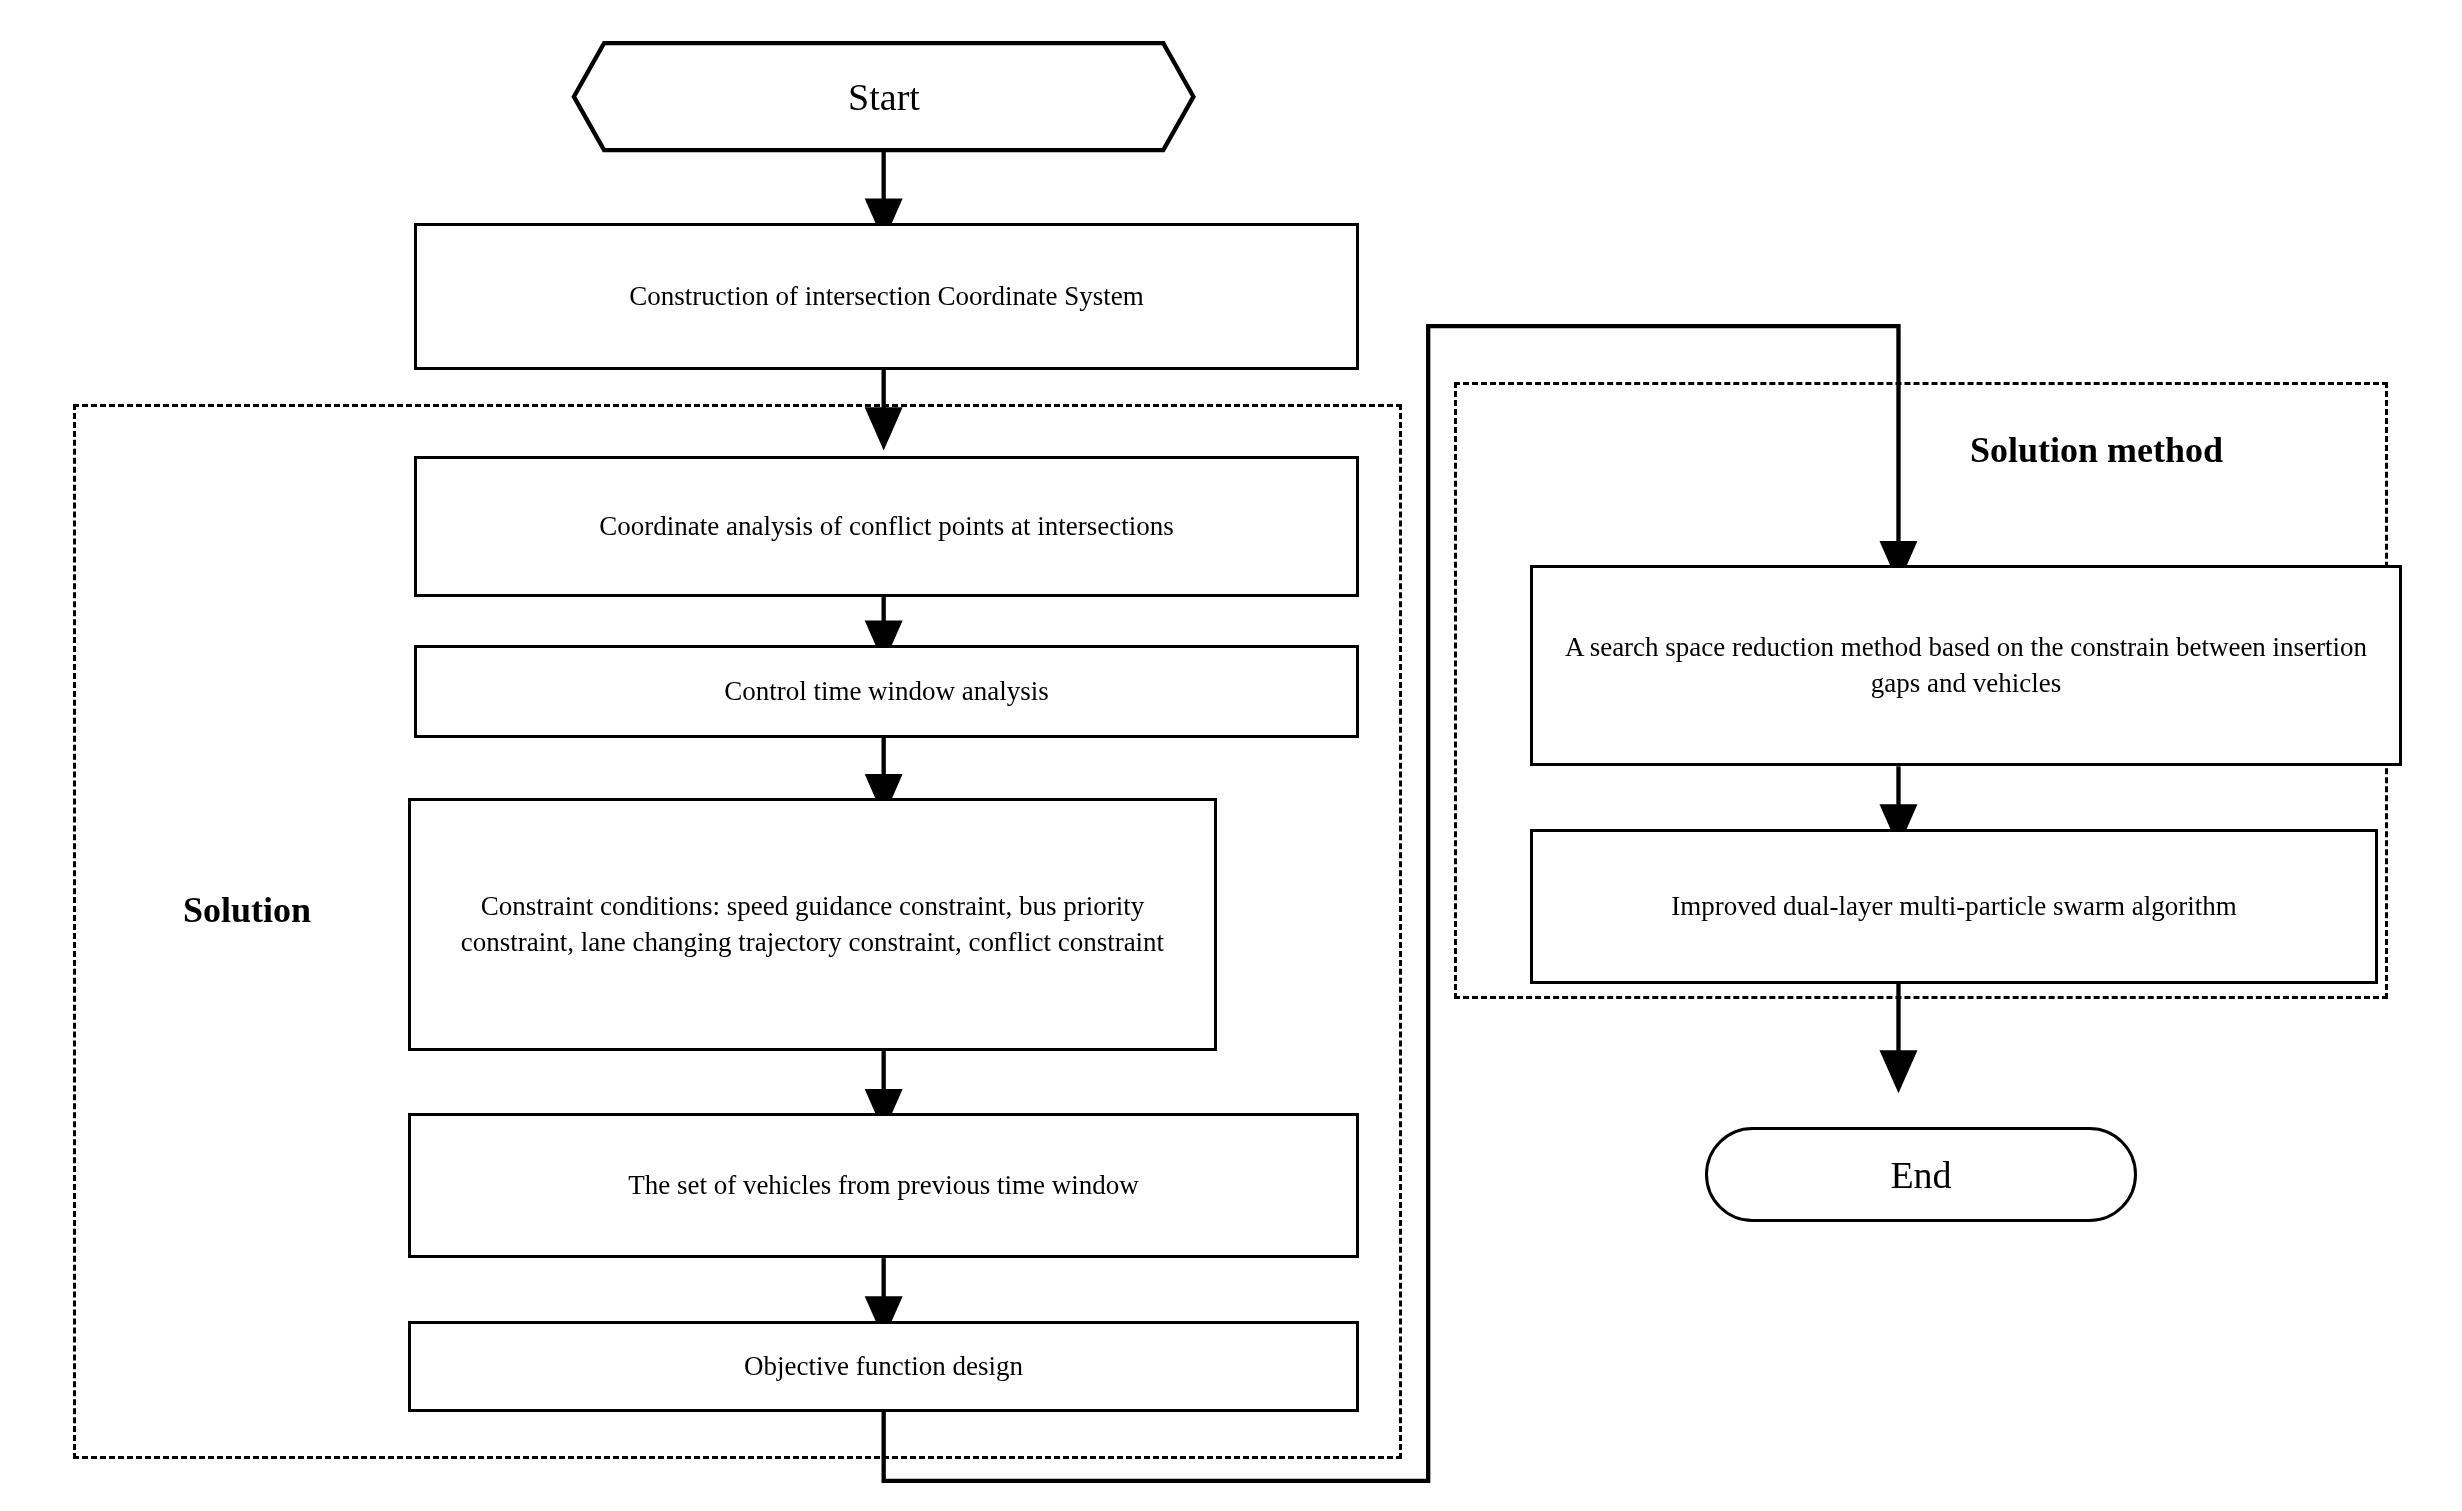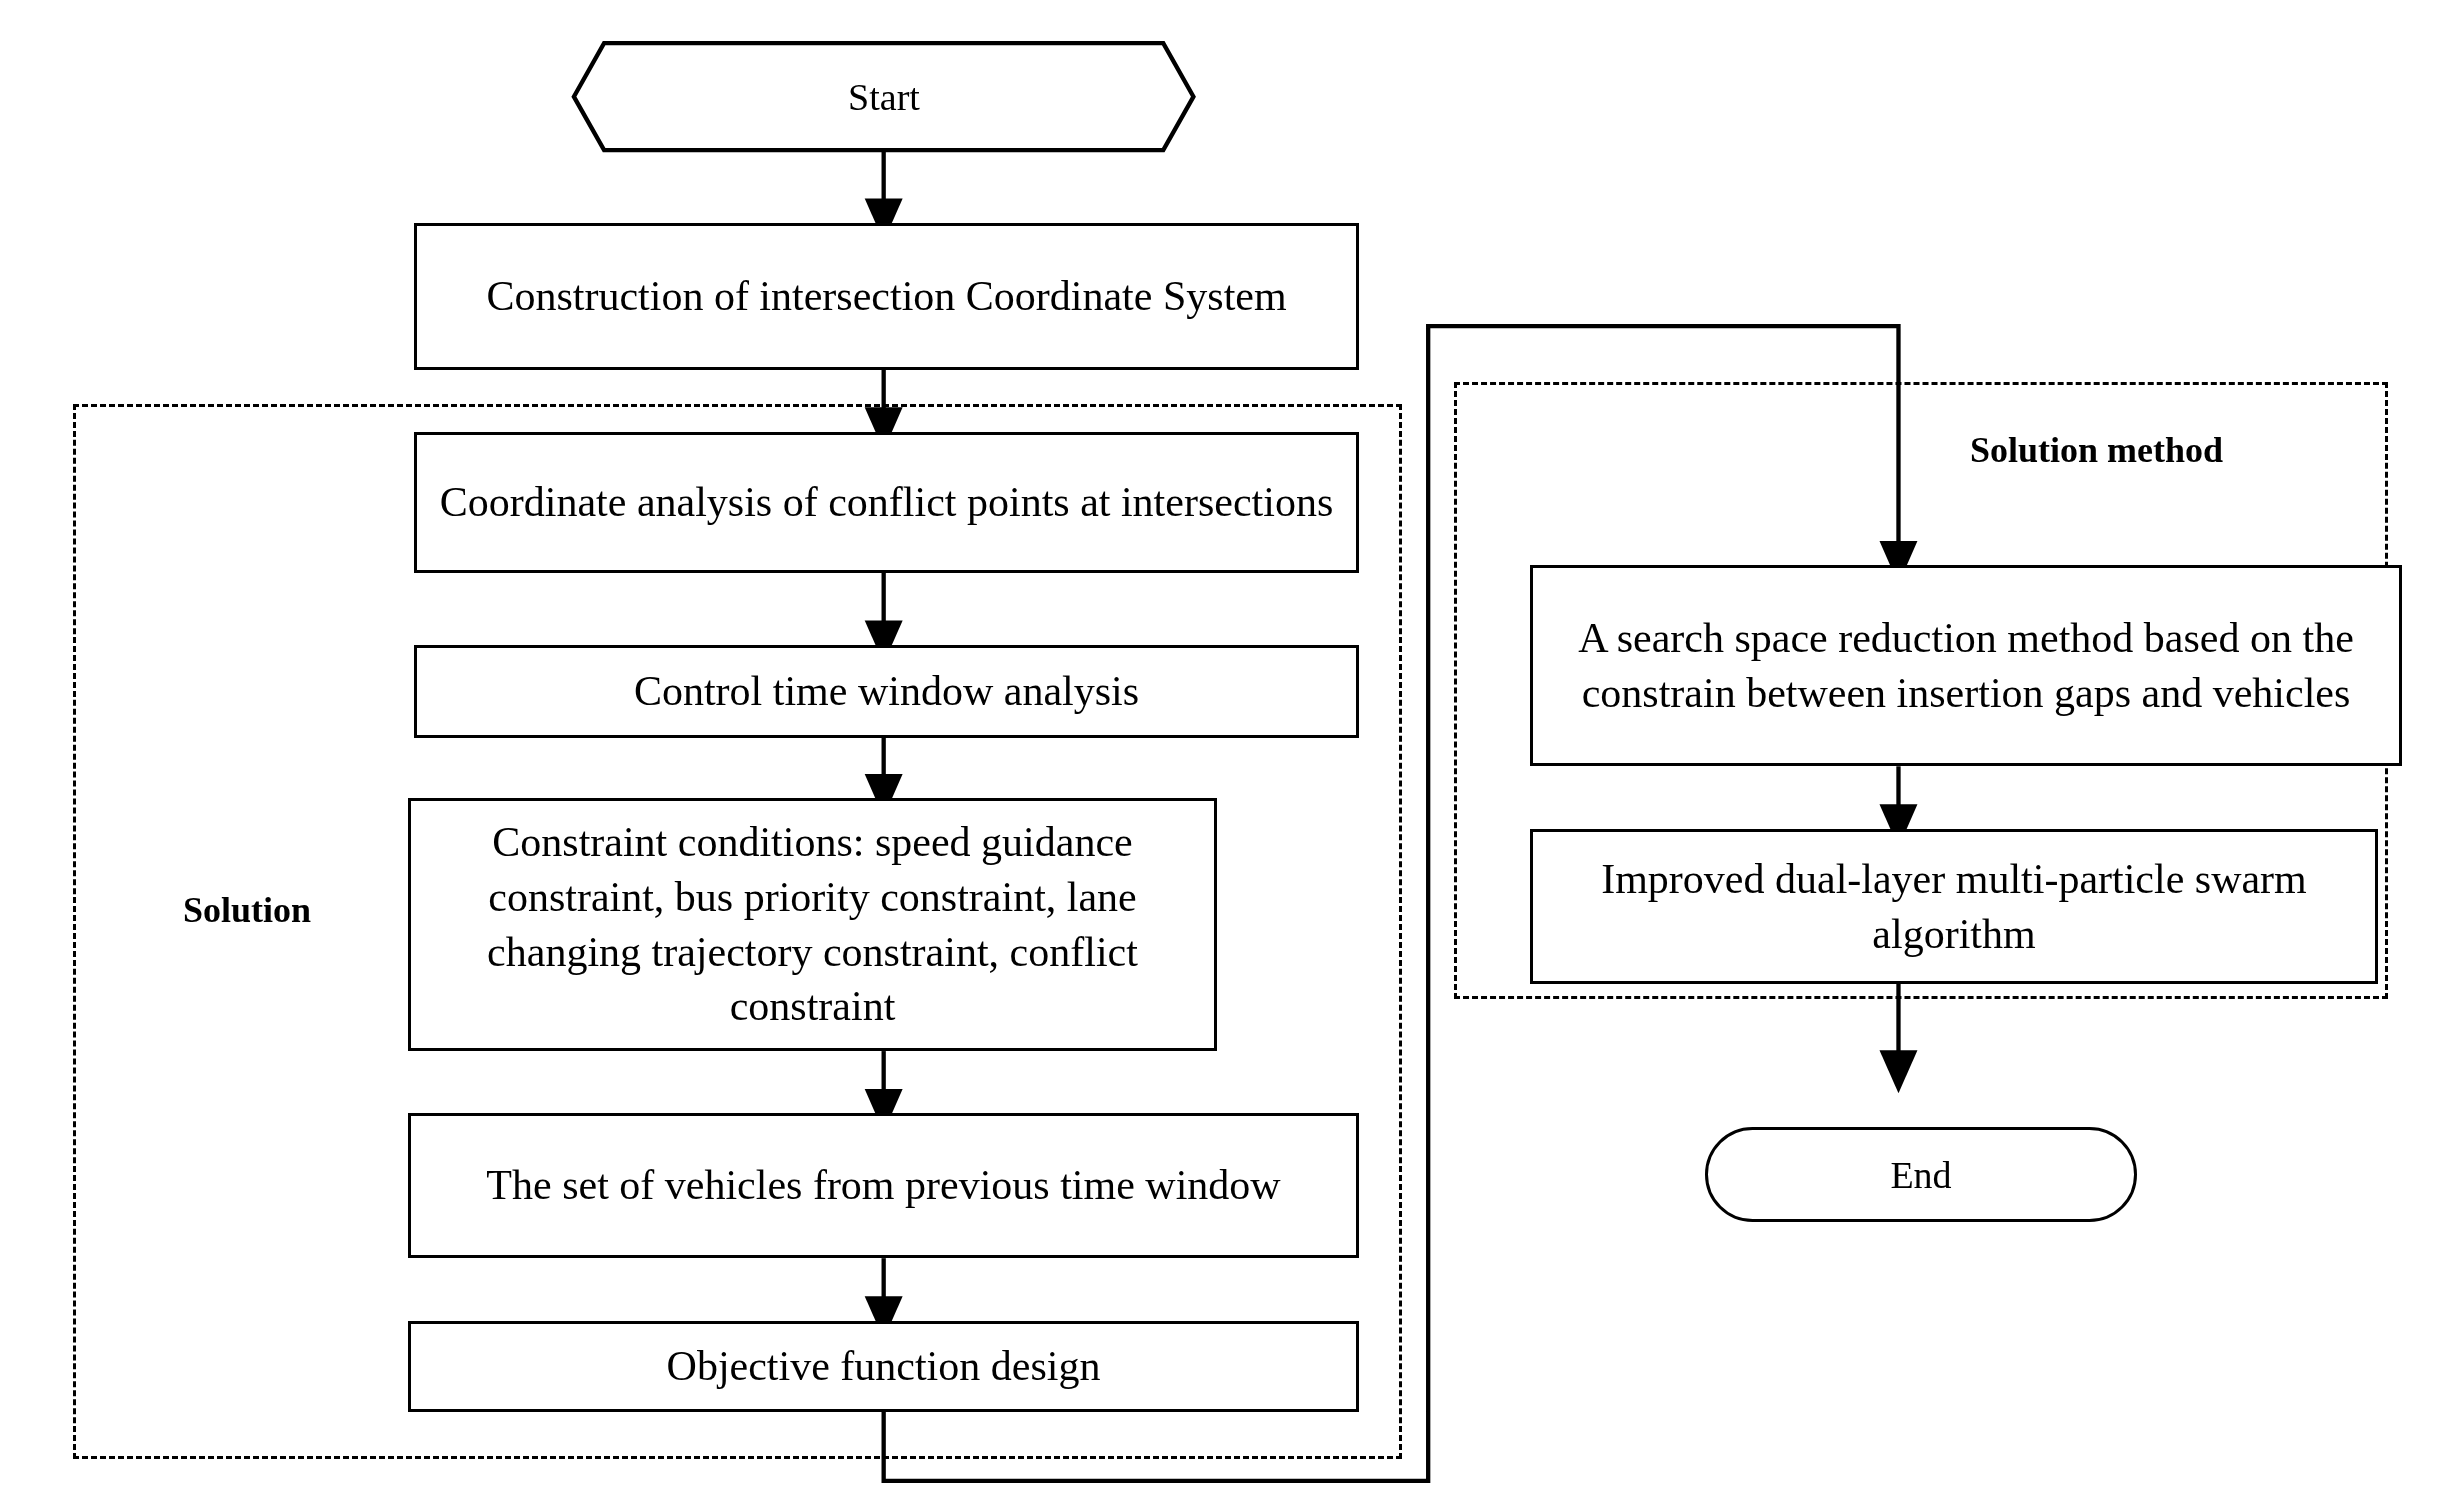--- a/index.html
+++ b/index.html
@@ -28,21 +28,21 @@
     display: flex;
     align-items: center;
     justify-content: center;
     text-align: center;
     color: #000000;
     background: #ffffff;
     z-index: 5;
   }
   .proc {
     border: 3.5px solid #000000;
-    font-size: 42px;
+    font-size: 27px;
     line-height: 1.30;
     padding: 3.5px 14px;
   }
   .terminator {
     border: 3.5px solid #000000;
     border-radius: 112px;
     font-size: 38px;
   }
   .hexnode {
     font-size: 38px;
@@ -111,21 +111,21 @@
   </svg>
 
   <div class="node hexnode" style="left:574px; top:43px; width:620px; height:107px;">
     <span class="hex-label">Start</span>
   </div>
 
   <div class="node proc" style="left:414px; top:223px; width:945px; height:147px;">
     <span>Construction of intersection Coordinate System</span>
   </div>
 
-  <div class="node proc" style="left:414px; top:432px; width:945px; height:141px;">
+  <div class="node proc" style="left:414px; top:456px; width:945px; height:141px;">
     <span>Coordinate analysis of conflict points at intersections</span>
   </div>
 
   <div class="node proc" style="left:414px; top:645px; width:945px; height:93px;">
     <span>Control time window analysis</span>
   </div>
 
   <div class="node proc" style="left:408px; top:798px; width:809px; height:253px;">
     <span>Constraint conditions: speed guidance constraint, bus priority constraint, lane changing trajectory constraint, conflict constraint</span>
   </div>

